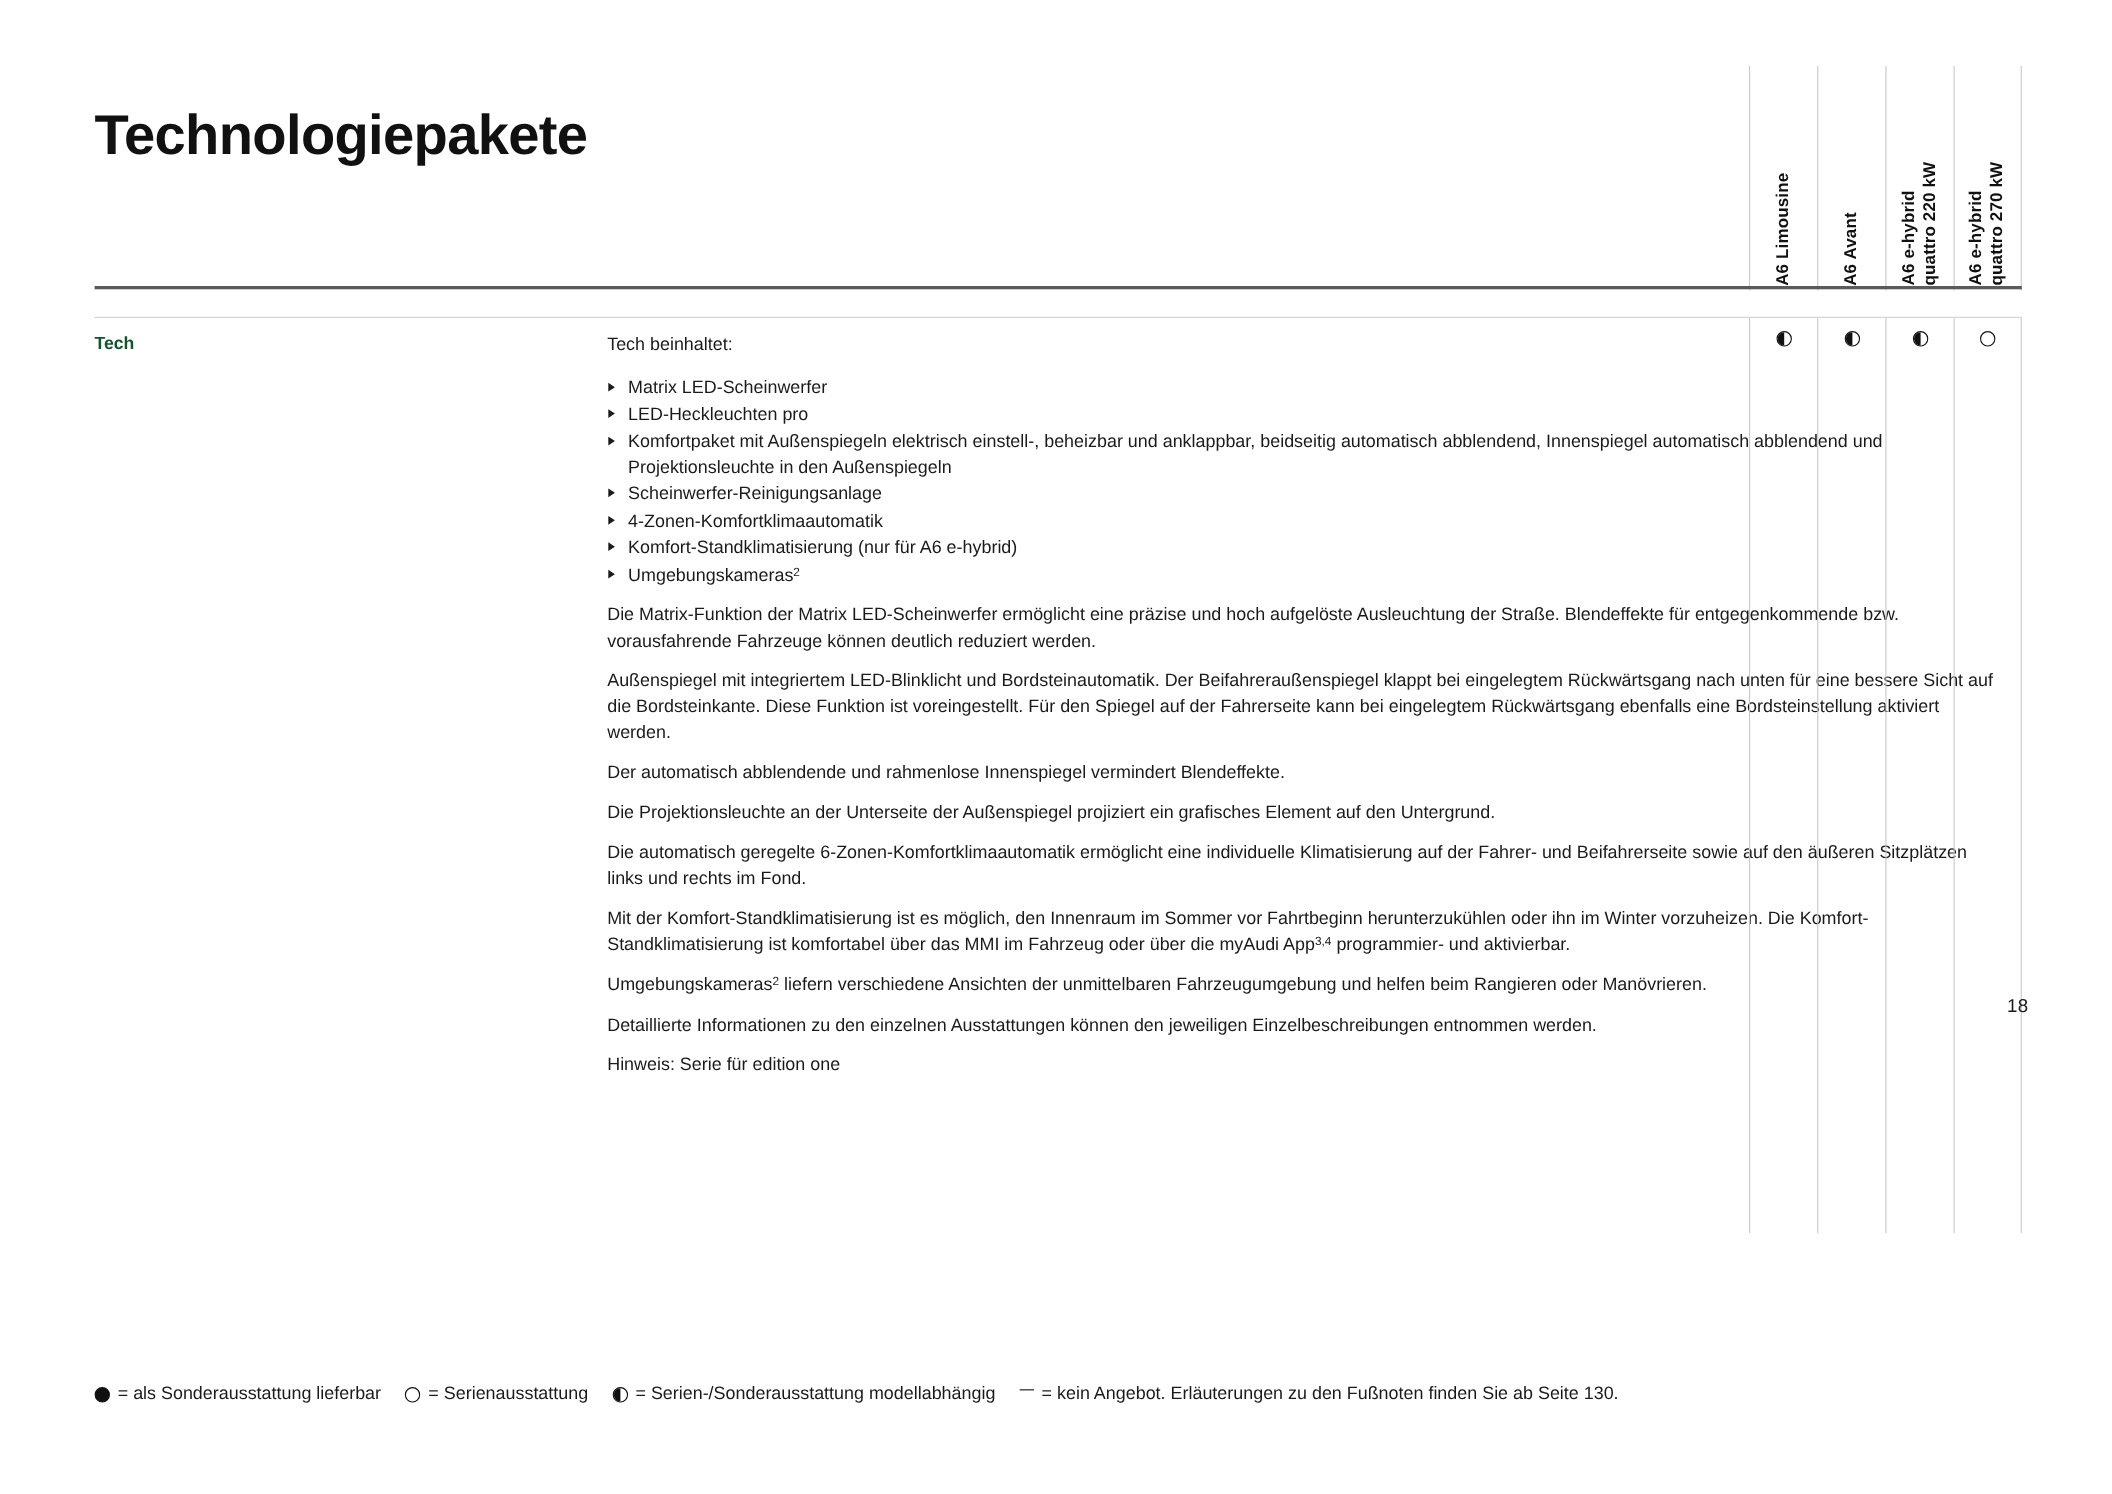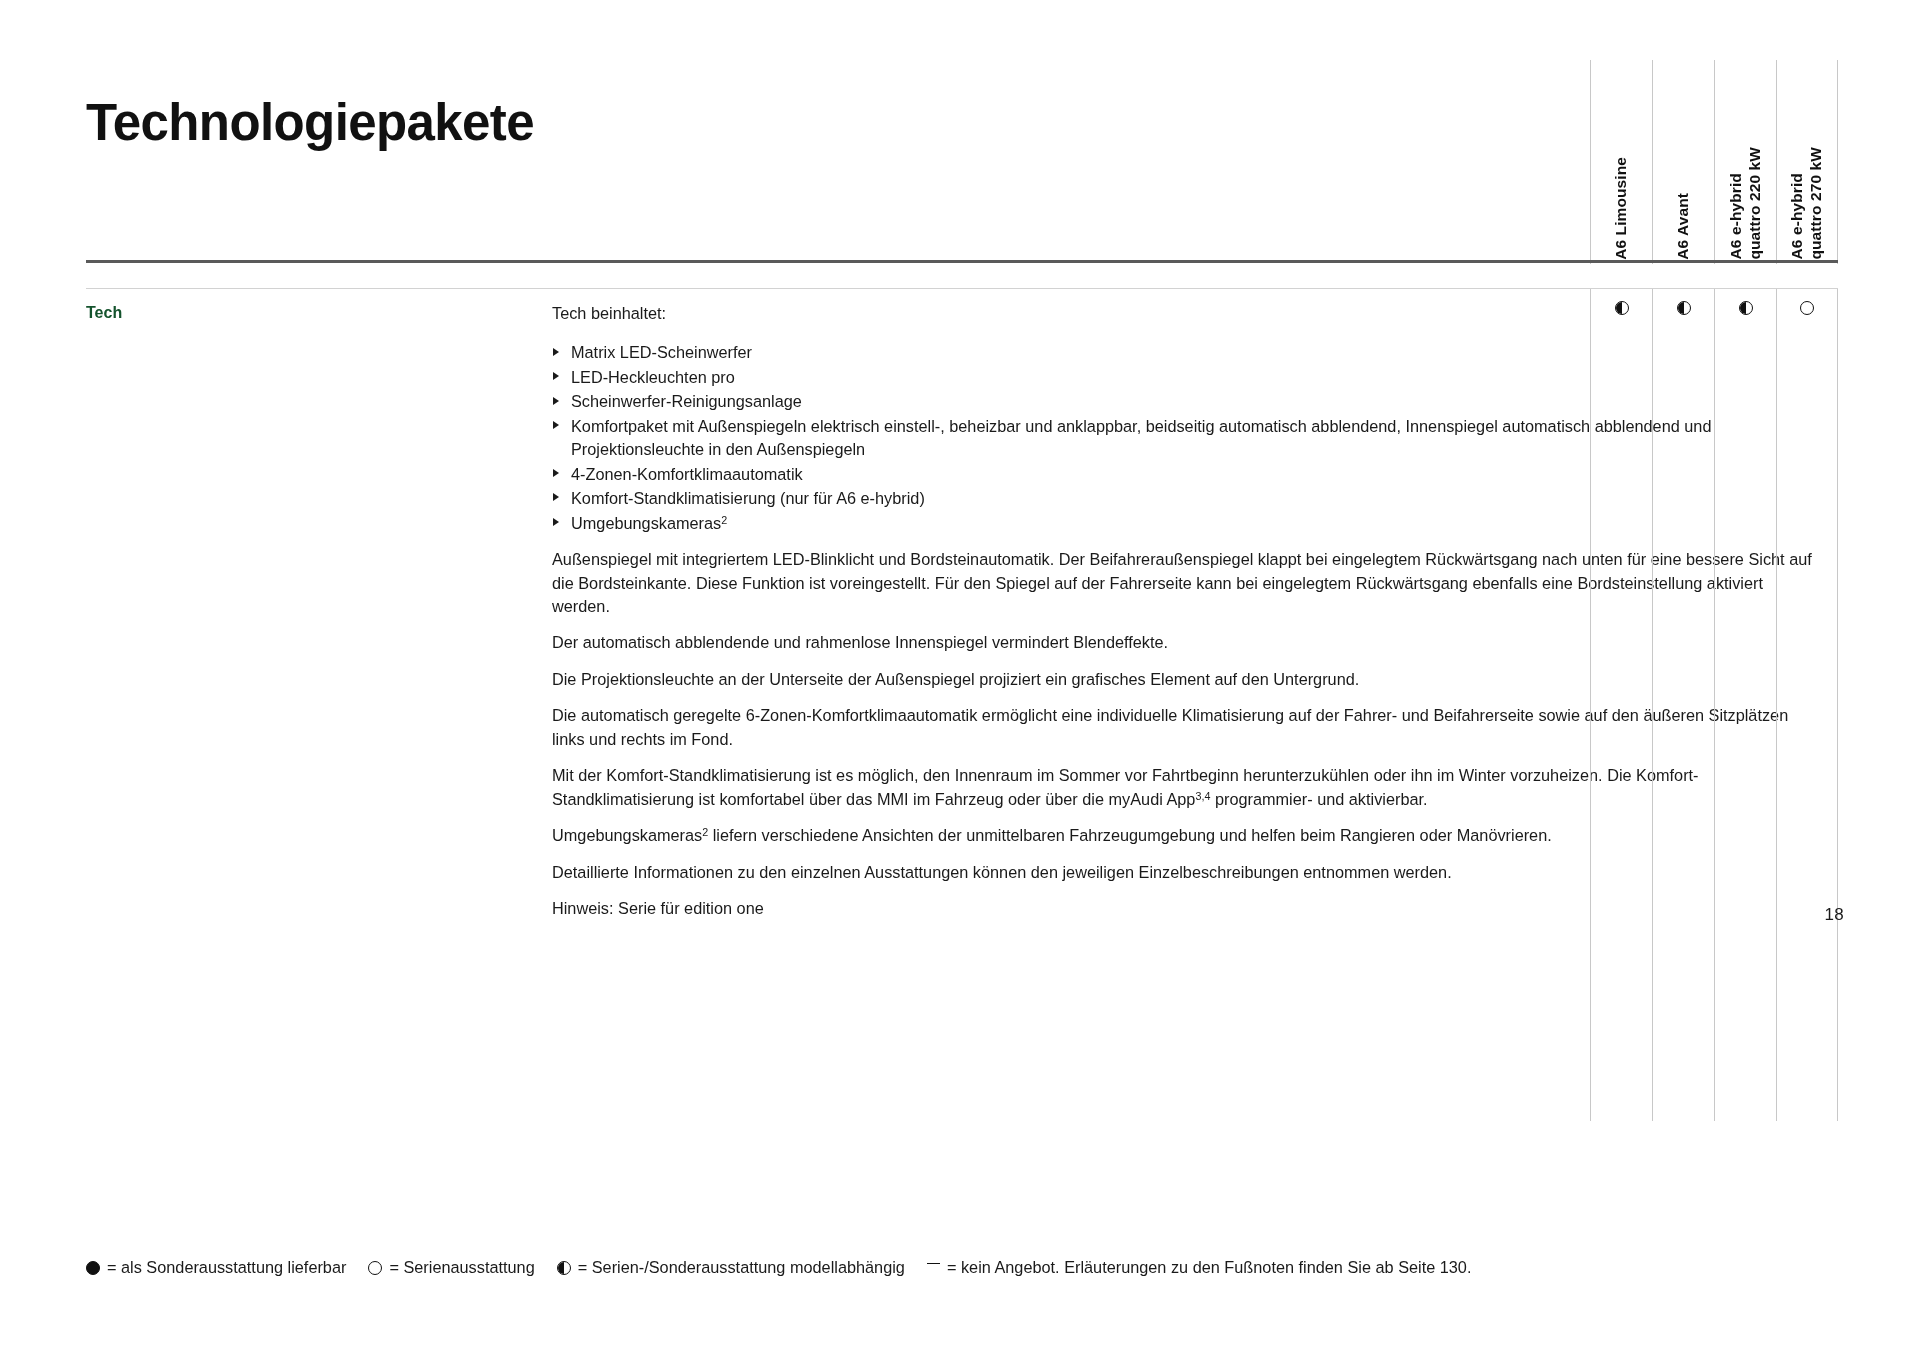--- a/index.html
+++ b/index.html
@@ -296,26 +296,27 @@
   <div class="rule-thin"></div>
 
   <div class="row">
     <div class="row-inner">
       <div class="cell-name">Tech</div>
       <div class="cell-desc">
         <p class="tight">Tech beinhaltet:</p>
         <ul class="bullets">
           <li><span class="tri"></span><span>Matrix LED-Scheinwerfer</span></li>
           <li><span class="tri"></span><span>LED-Heckleuchten pro</span></li>
+          <li><span class="tri"></span><span>Komfortpaket mit Außenspiegeln elektrisch einstell-, beheizbar und anklappbar, beidseitig automatisch abblendend, Innenspiegel automatisch abblendend und Projektionsleuchte in den Außenspiegeln</span></li>
           <li><span class="tri"></span><span>Scheinwerfer-Reinigungsanlage</span></li>
-          <li><span class="tri"></span><span>Komfortpaket mit Außenspiegeln elektrisch einstell-, beheizbar und anklappbar, beidseitig automatisch abblendend, Innenspiegel automatisch abblendend und Projektionsleuchte in den Außenspiegeln</span></li>
           <li><span class="tri"></span><span>4-Zonen-Komfortklimaautomatik</span></li>
           <li><span class="tri"></span><span>Komfort-Standklimatisierung (nur für A6 e-hybrid)</span></li>
           <li><span class="tri"></span><span>Umgebungskameras<sup>2</sup></span></li>
         </ul>
+        <p>Die Matrix-Funktion der Matrix LED-Scheinwerfer ermöglicht eine präzise und hoch aufgelöste Ausleuchtung der Straße. Blendeffekte für entgegenkommende bzw. vorausfahrende Fahrzeuge können deutlich reduziert werden.</p>
         <p>Außenspiegel mit integriertem LED-Blinklicht und Bordsteinautomatik. Der Beifahreraußenspiegel klappt bei eingelegtem Rückwärtsgang nach unten für eine bessere Sicht auf die Bordsteinkante. Diese Funktion ist voreingestellt. Für den Spiegel auf der Fahrerseite kann bei eingelegtem Rückwärtsgang ebenfalls eine Bordsteinstellung aktiviert werden.</p>
         <p>Der automatisch abblendende und rahmenlose Innenspiegel vermindert Blendeffekte.</p>
         <p>Die Projektionsleuchte an der Unterseite der Außenspiegel projiziert ein grafisches Element auf den Untergrund.</p>
         <p>Die automatisch geregelte 6-Zonen-Komfortklimaautomatik ermöglicht eine individuelle Klimatisierung auf der Fahrer- und Beifahrerseite sowie auf den äußeren Sitzplätzen links und rechts im Fond.</p>
         <p>Mit der Komfort-Standklimatisierung ist es möglich, den Innenraum im Sommer vor Fahrtbeginn herunterzukühlen oder ihn im Winter vorzuheizen. Die Komfort-Standklimatisierung ist komfortabel über das MMI im Fahrzeug oder über die myAudi App<sup>3,4</sup> programmier- und aktivierbar.</p>
         <p>Umgebungskameras<sup>2</sup> liefern verschiedene Ansichten der unmittelbaren Fahrzeugumgebung und helfen beim Rangieren oder Manövrieren.</p>
         <p>Detaillierte Informationen zu den einzelnen Ausstattungen können den jeweiligen Einzelbeschreibungen entnommen werden.</p>
         <p>Hinweis: Serie für edition one</p>
       </div>
     </div>

